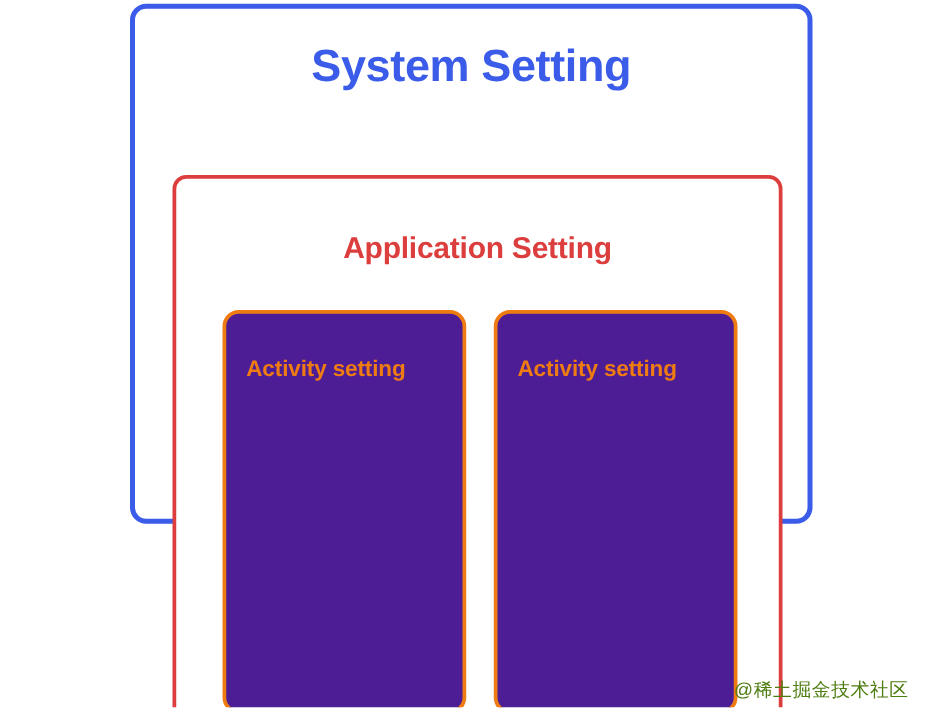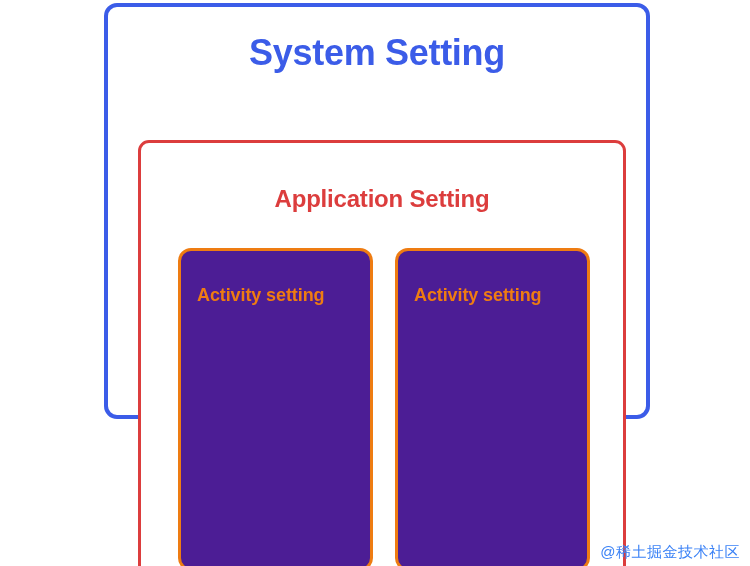--- a/index.html
+++ b/index.html
@@ -105,24 +105,24 @@
     font-weight: bold;
     letter-spacing: -0.1px;
     color: #ee7c12;
     line-height: 1.1;
     white-space: nowrap;
   }
 
   
   .watermark {
     position: absolute;
-    right: 10px;
+    right: 23px;
     bottom: 4px;
     font-size: 15px;
-    color: #3b82f6;
+    color: #4d7c0f;
     letter-spacing: 0.5px;
     white-space: nowrap;
     user-select: none;
   }
 </style>
 </head>
 <body>
 
 <div class="canvas">
 

